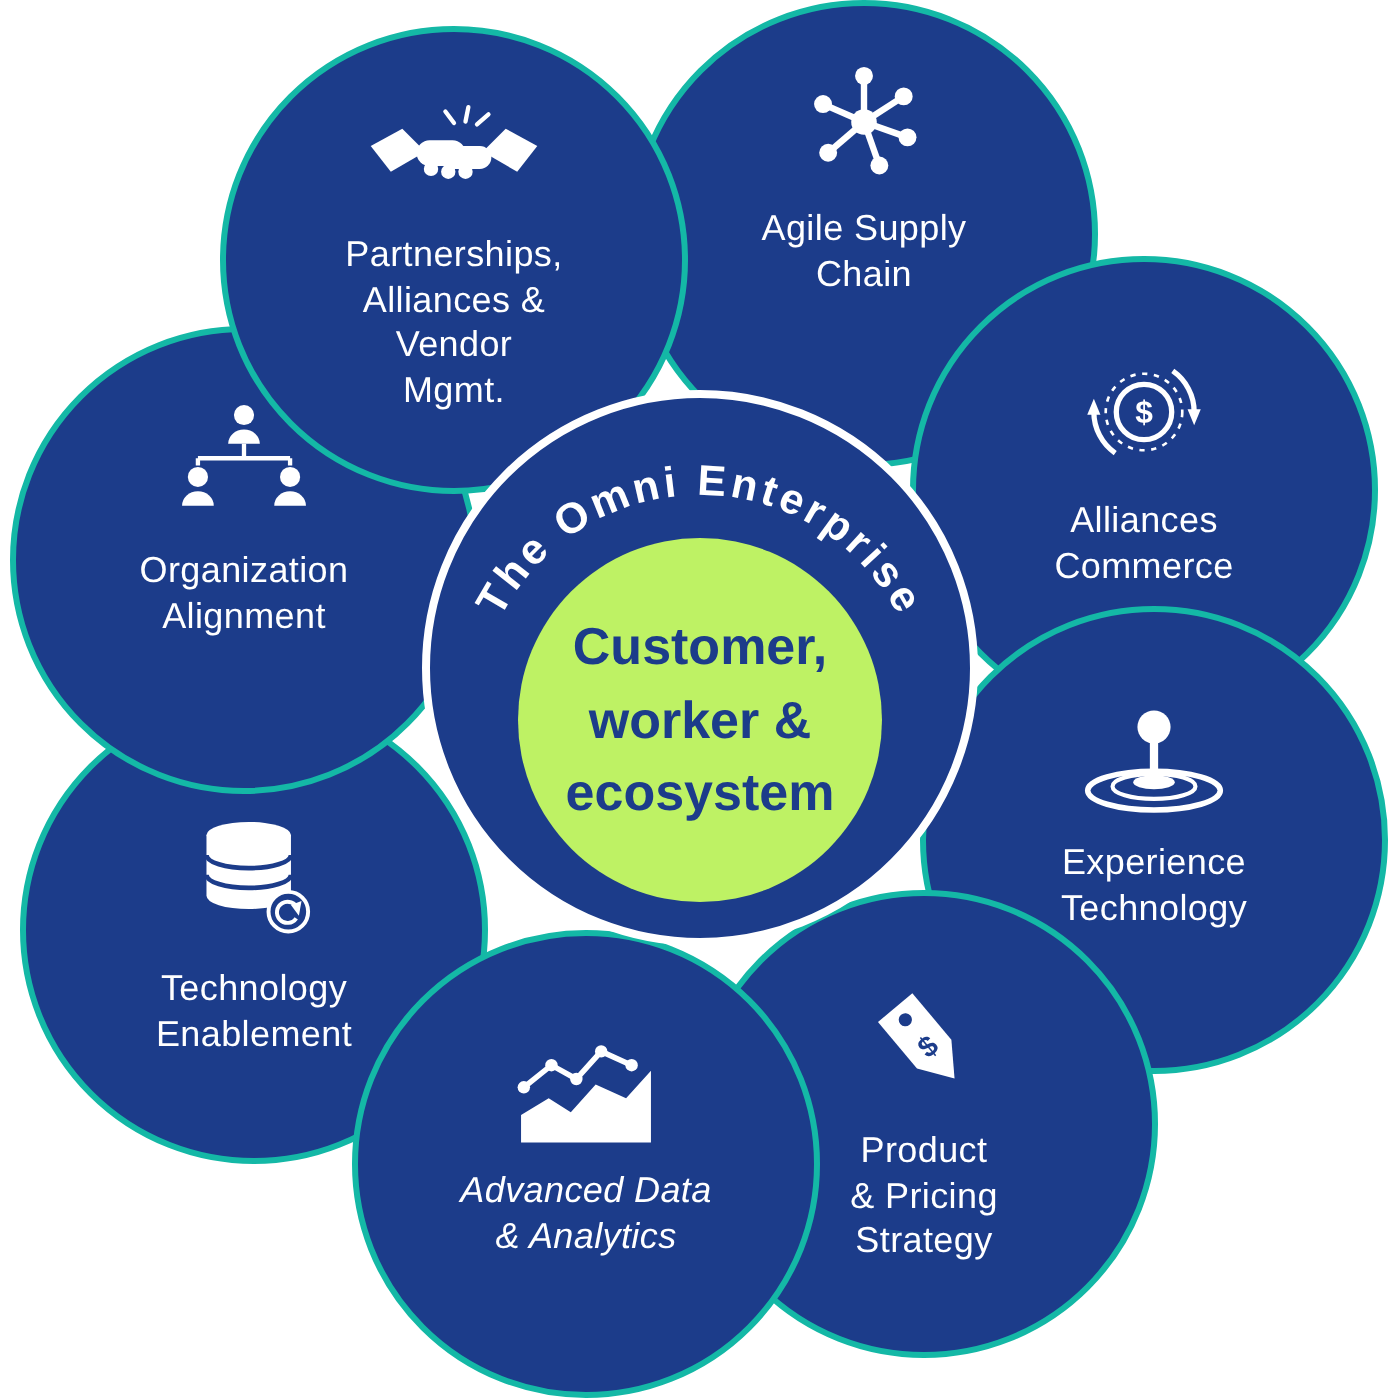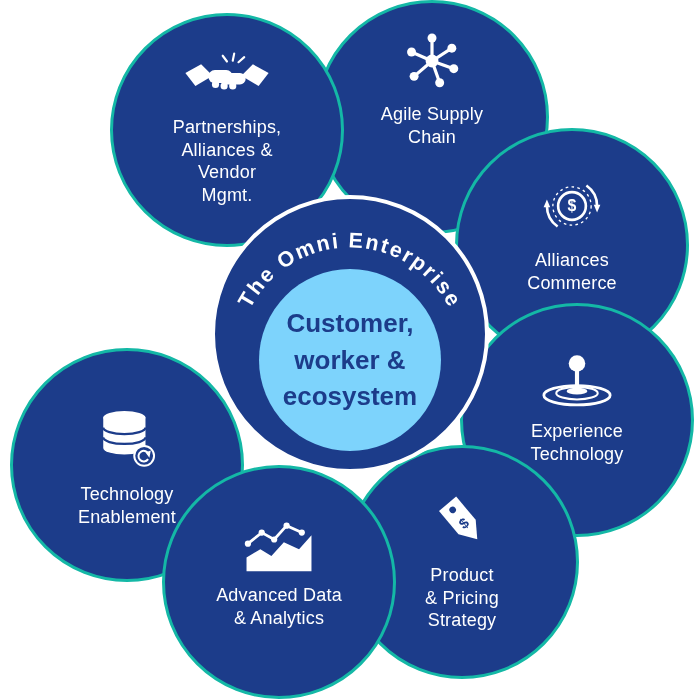--- a/index.html
+++ b/index.html
@@ -17,37 +17,37 @@
     white-space:pre-line;font-size:18px;font-weight:400;line-height:1.25;
     margin-top:10px;letter-spacing:.2px;
   }
   .icon{flex:0 0 auto;display:block;}
 
   .n1{left:110px;top:13px;padding-top:34px;}
   .n2{left:315px;top:0;padding-top:26px;}
   .n3{left:455px;top:128px;padding-top:42px;}
   .n4{left:460px;top:303px;padding-top:40px;}
   .n5{left:345px;top:445px;padding-top:40px;}
-  .n6{left:162px;top:465px;padding-top:46px;}
+  .n6{left:176px;top:465px;padding-top:46px;font-style:italic;}
   .n7{left:10px;top:348px;padding-top:56px;}
   .n8{left:5px;top:163px;padding-top:34px;}
 
   .center{
     position:absolute;left:211px;top:195px;width:278px;height:278px;
     border-radius:50%;background:var(--navy);border:4px solid #fff;
     box-sizing:border-box;z-index:10;
   }
   .center .arc{position:absolute;left:0;top:0;width:270px;height:270px;}
   .arc text{
     font-family:"Liberation Sans",sans-serif;font-size:22px;font-weight:bold;
     letter-spacing:2px;fill:#fff;
   }
   .center-inner{
     position:absolute;left:44px;top:70px;width:182px;height:182px;border-radius:50%;
-    background:#7dd3fc;display:flex;align-items:center;justify-content:center;
+    background:#bef264;display:flex;align-items:center;justify-content:center;
   }
   .core-text{
     color:var(--navy);font-weight:bold;font-size:26px;line-height:1.4;
     text-align:center;white-space:pre-line;
   }
 </style>
 </head>
 <body>
 
 <div class="stage">
@@ -134,20 +134,37 @@
       <circle cx="10" cy="42" r="4.5" fill="#fff"></circle>
         <circle cx="30" cy="26" r="4.5" fill="#fff"></circle>
       <circle cx="48" cy="36" r="4.5" fill="#fff"></circle>
         <circle cx="66" cy="16" r="4.5" fill="#fff"></circle>
       <circle cx="88" cy="26" r="4.5" fill="#fff"></circle>
     </svg>
     <div class="label">Advanced Data
 &amp; Analytics</div>
   </div>
 
+  <div class="node n8">
+    <svg class="icon" width="72" height="64" viewBox="0 0 100 88">
+      <g fill="#fff">
+        <circle cx="50" cy="10" r="7"></circle>
+          <path d="M39 30 a11 10 0 0 1 22 0 z"></path>
+        <circle cx="18" cy="53" r="7"></circle>
+          <path d="M7 73 a11 10 0 0 1 22 0 z"></path>
+        <circle cx="82" cy="53" r="7"></circle>
+          <path d="M71 73 a11 10 0 0 1 22 0 z"></path>
+      </g>
+      <g stroke="#fff" stroke-width="3" fill="none">
+        <path d="M50 30 V40 M18 40 H82 M18 40 V45 M82 40 V45"></path>
+      </g>
+    </svg>
+    <div class="label">Organization
+Alignment</div>
+  </div>
 
   <div class="node n1">
     <svg class="icon" width="88" height="56" viewBox="0 0 120 78">
       <g fill="#fff">
         <polygon points="2,32 24,20 40,36 16,50"></polygon>
         <polygon points="118,32 96,20 80,36 104,50"></polygon>
         <rect x="34" y="28" width="34" height="18" rx="9"></rect>
         <rect x="52" y="32" width="34" height="16" rx="8"></rect>
         <circle cx="44" cy="48" r="5"></circle>
           <circle cx="56" cy="50" r="5"></circle>

